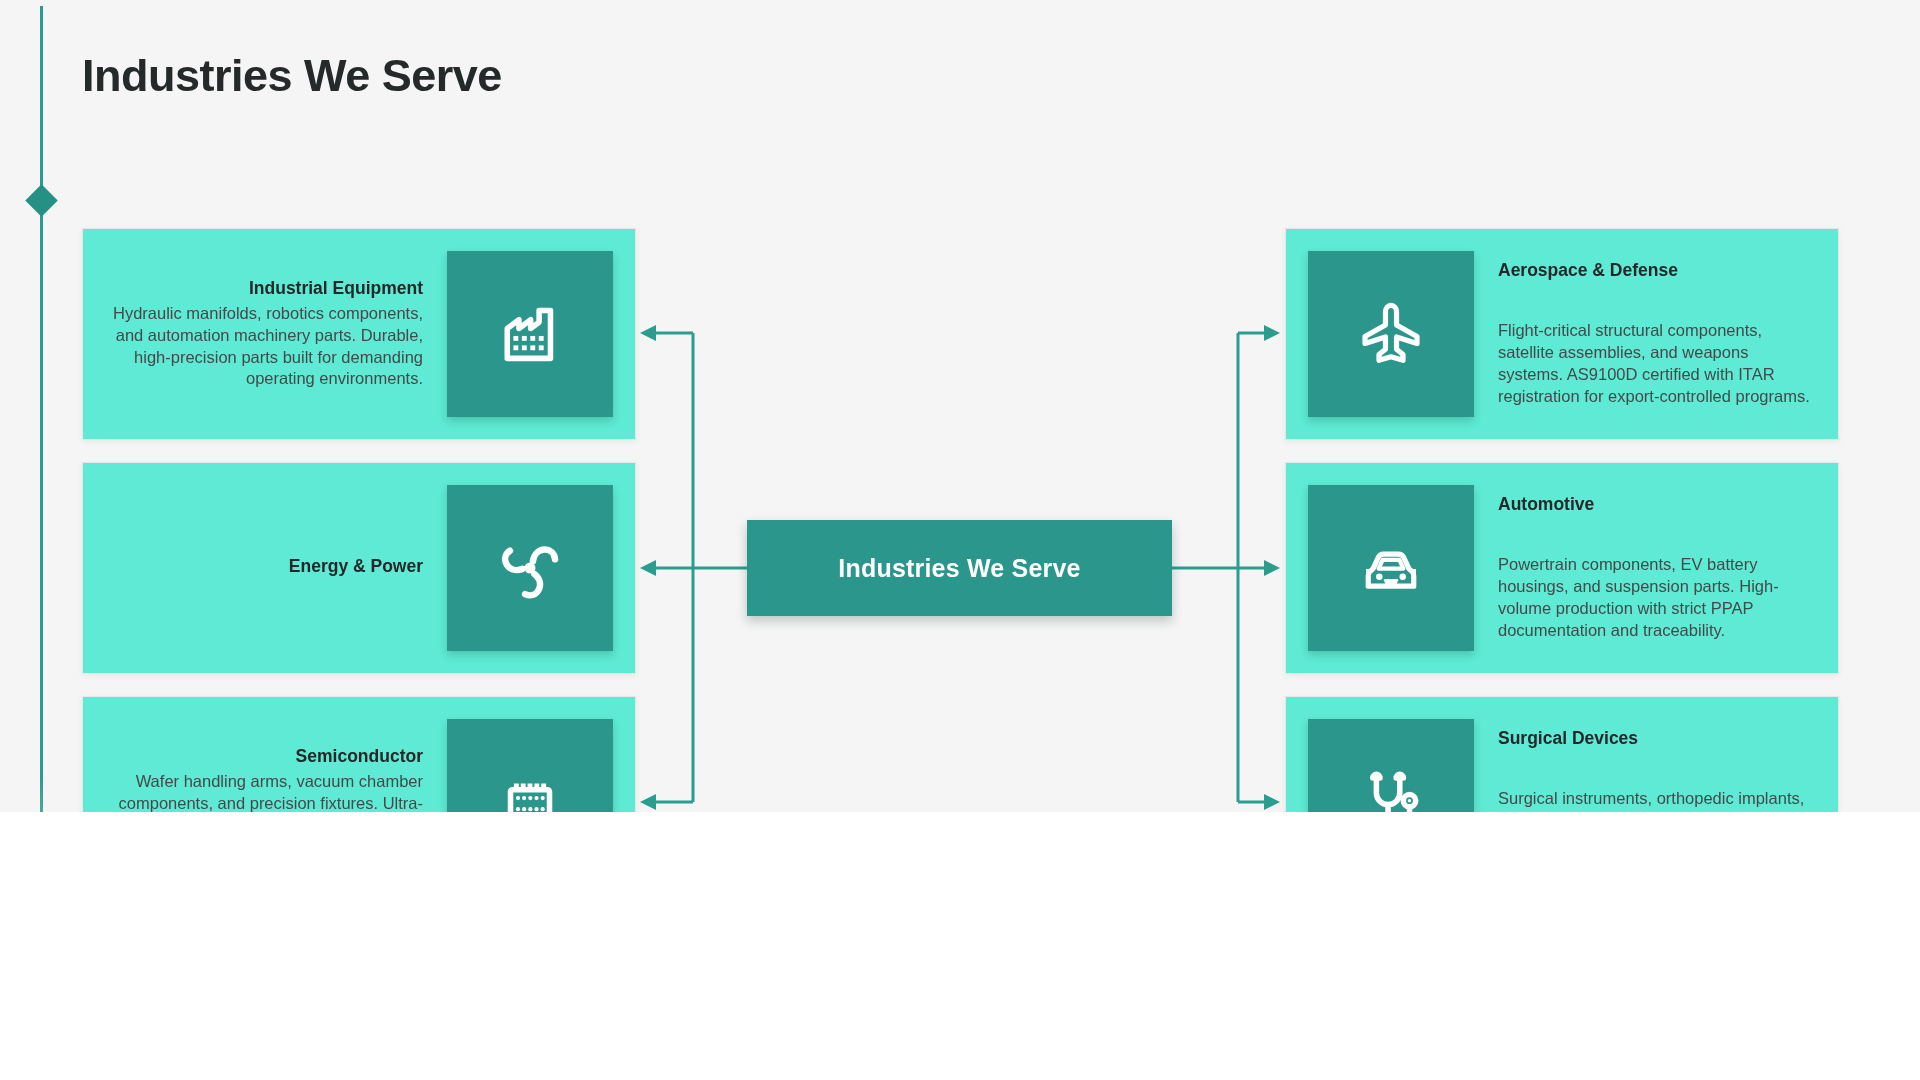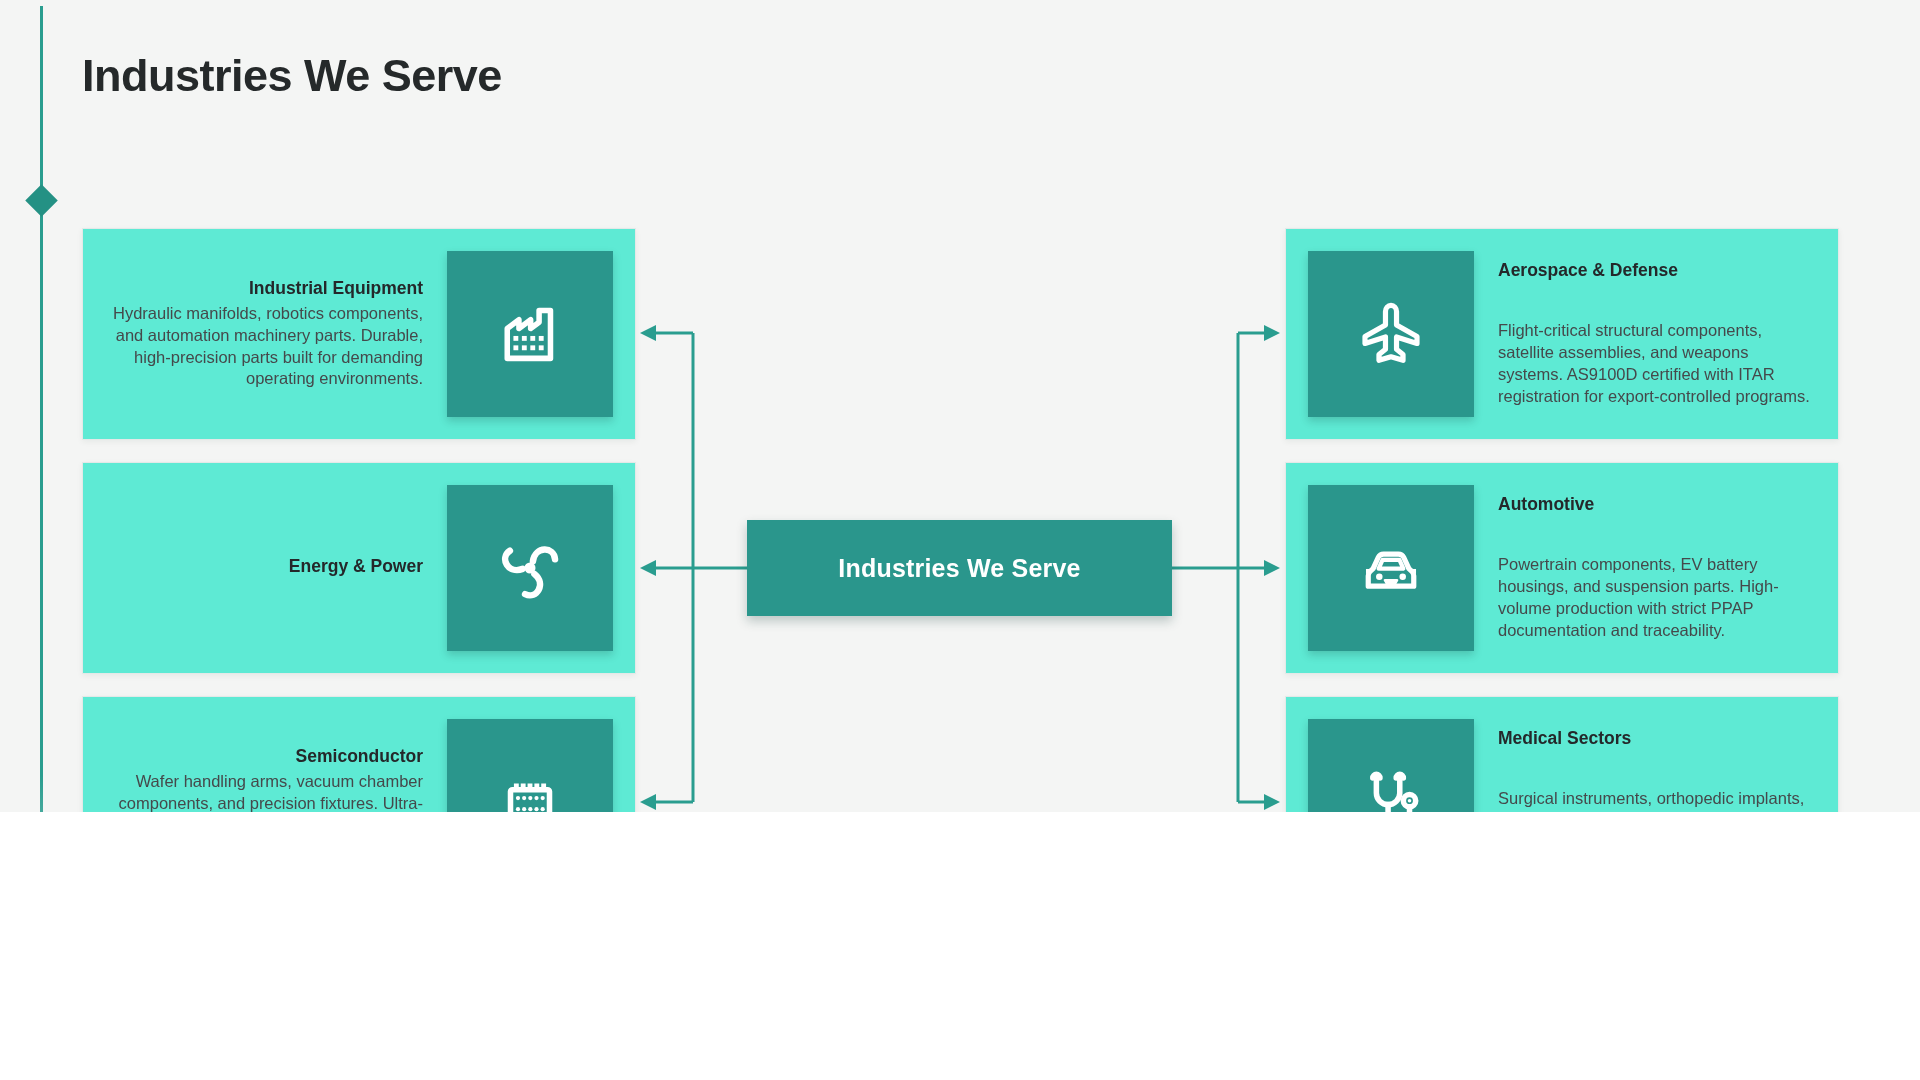--- a/index.html
+++ b/index.html
@@ -206,20 +206,20 @@
           <path d="M7.5 4.6 v4.6 a3.6 3.6 0 0 0 7.2 0 V4.6"></path>
           <path d="M6.4 4.6 a1.1 1.1 0 0 1 2.2 0"></path>
           <path d="M13.6 4.6 a1.1 1.1 0 0 1 2.2 0"></path>
           <path d="M11.1 12.8 v2 a3.3 3.3 0 0 0 6.6 0 v-1.3"></path>
           <circle cx="17.7" cy="11.6" r="1.9"></circle>
         </g>
         <circle cx="17.7" cy="11.6" r="0.55" fill="#ffffff"></circle>
       </svg>
     </div>
     <div class="card-text">
-      <div class="card-title">Medical Sectors</div>
+      <div class="card-title">Surgical Devices</div>
       <div class="card-desc">Surgical instruments, orthopedic implants, and diagnostic equipment housings. ISO 13485 certified with full lot traceability and biocompatible material expertise.</div>
     </div>
   </div>
 
   <div class="footer-strip"></div>
 
 </div>
 
 </body></html>

